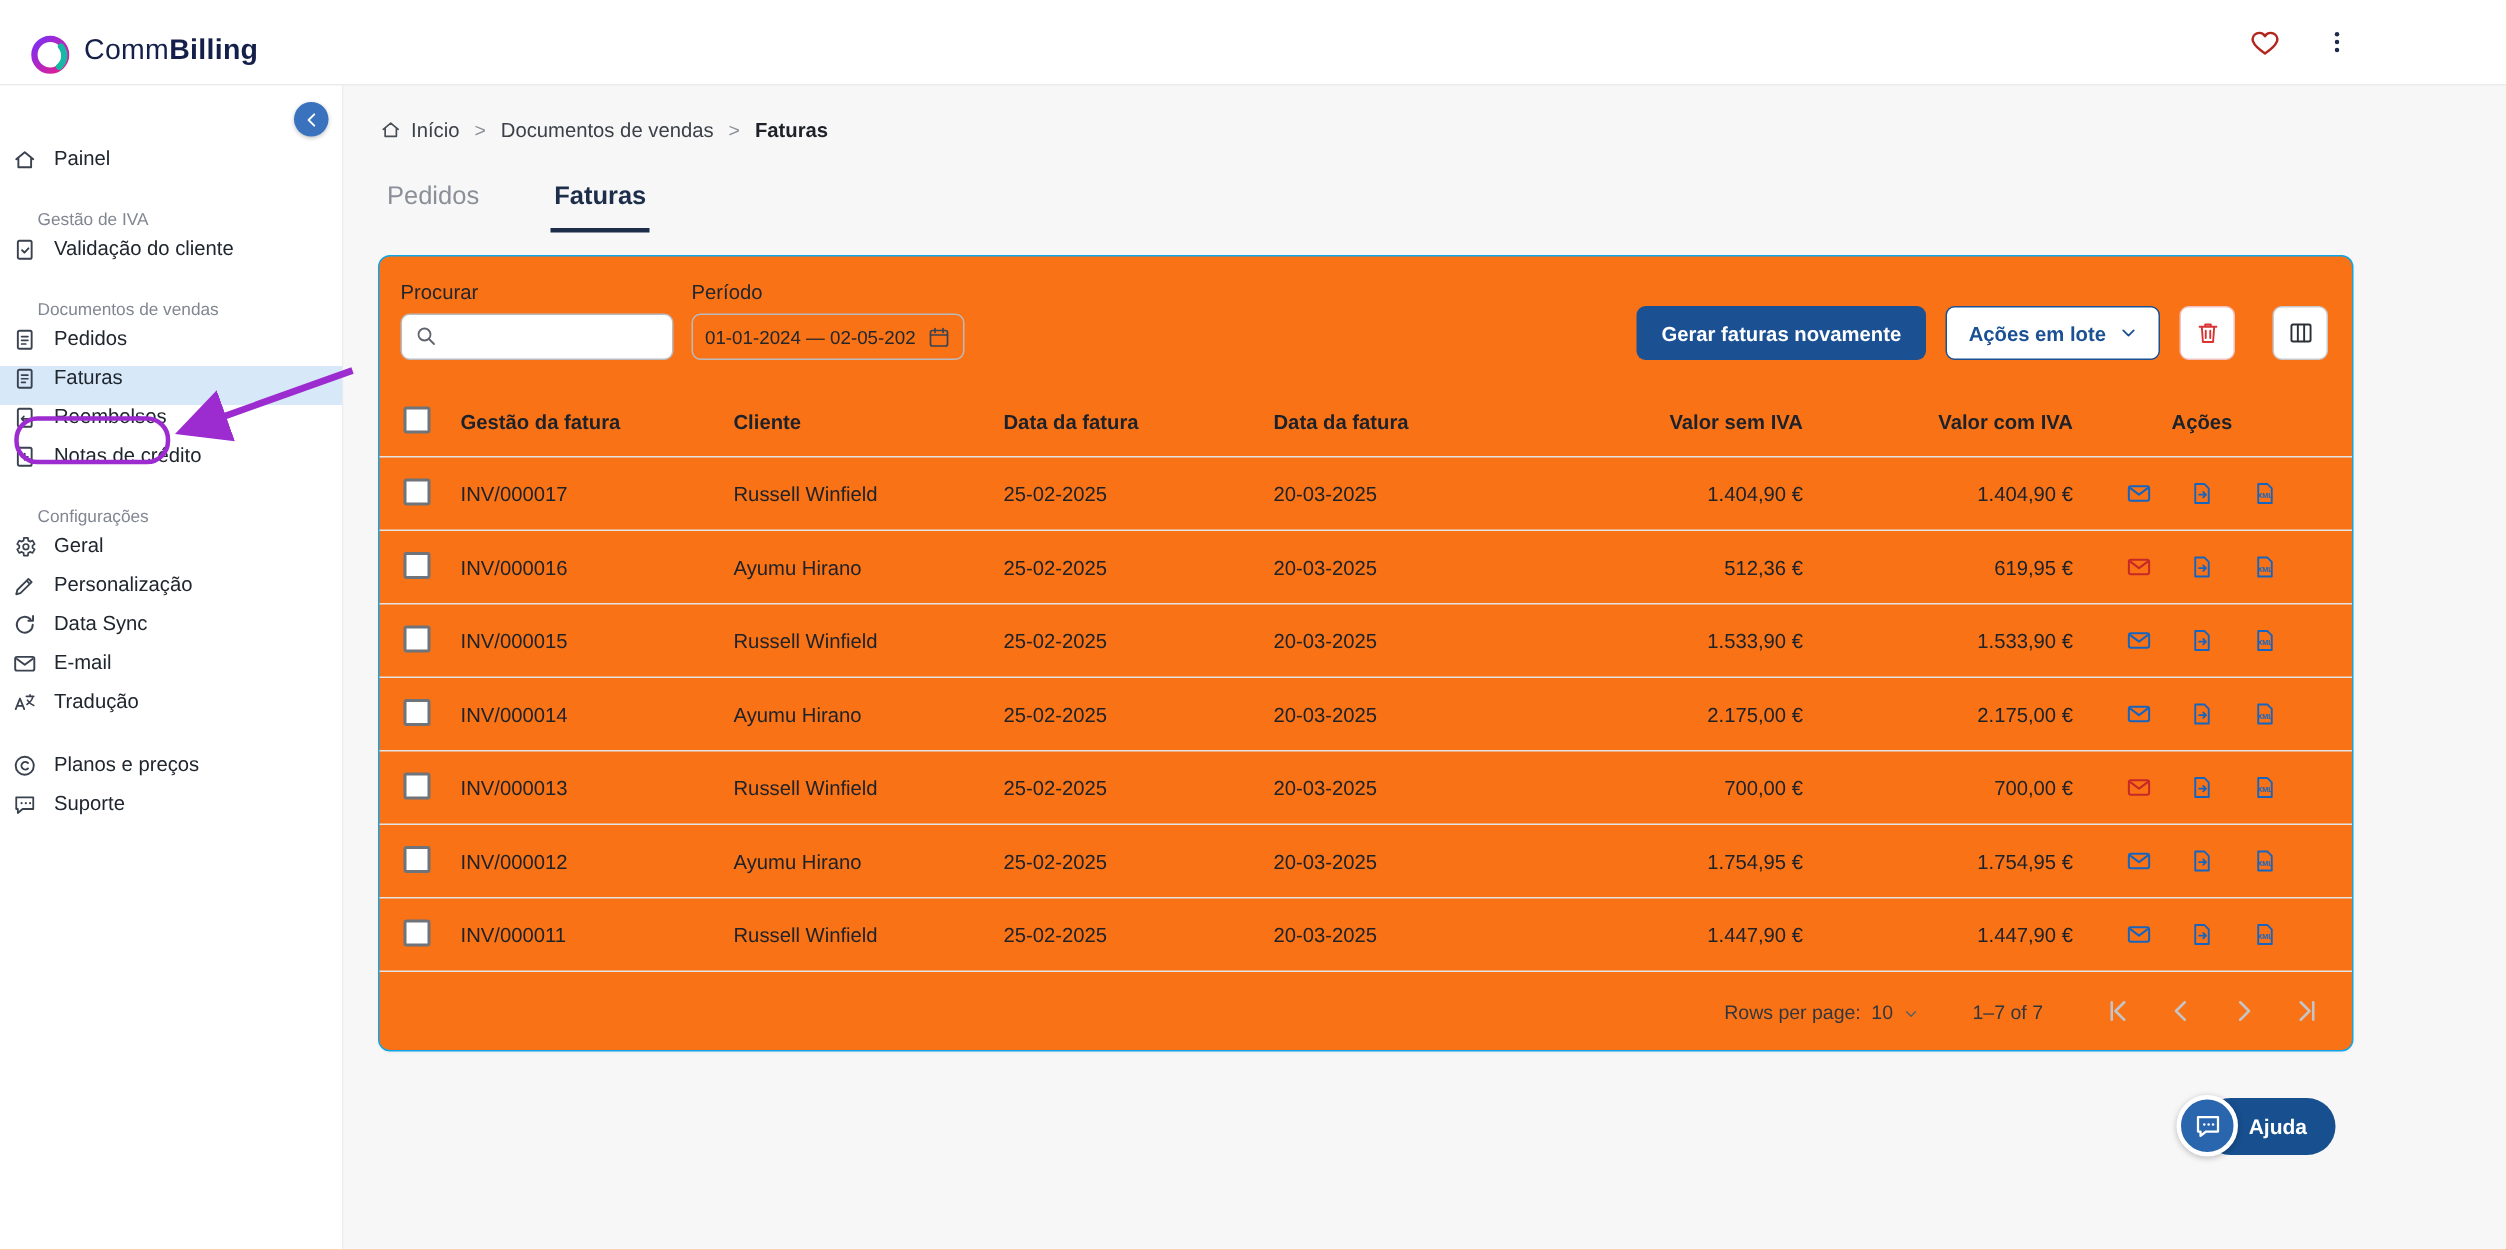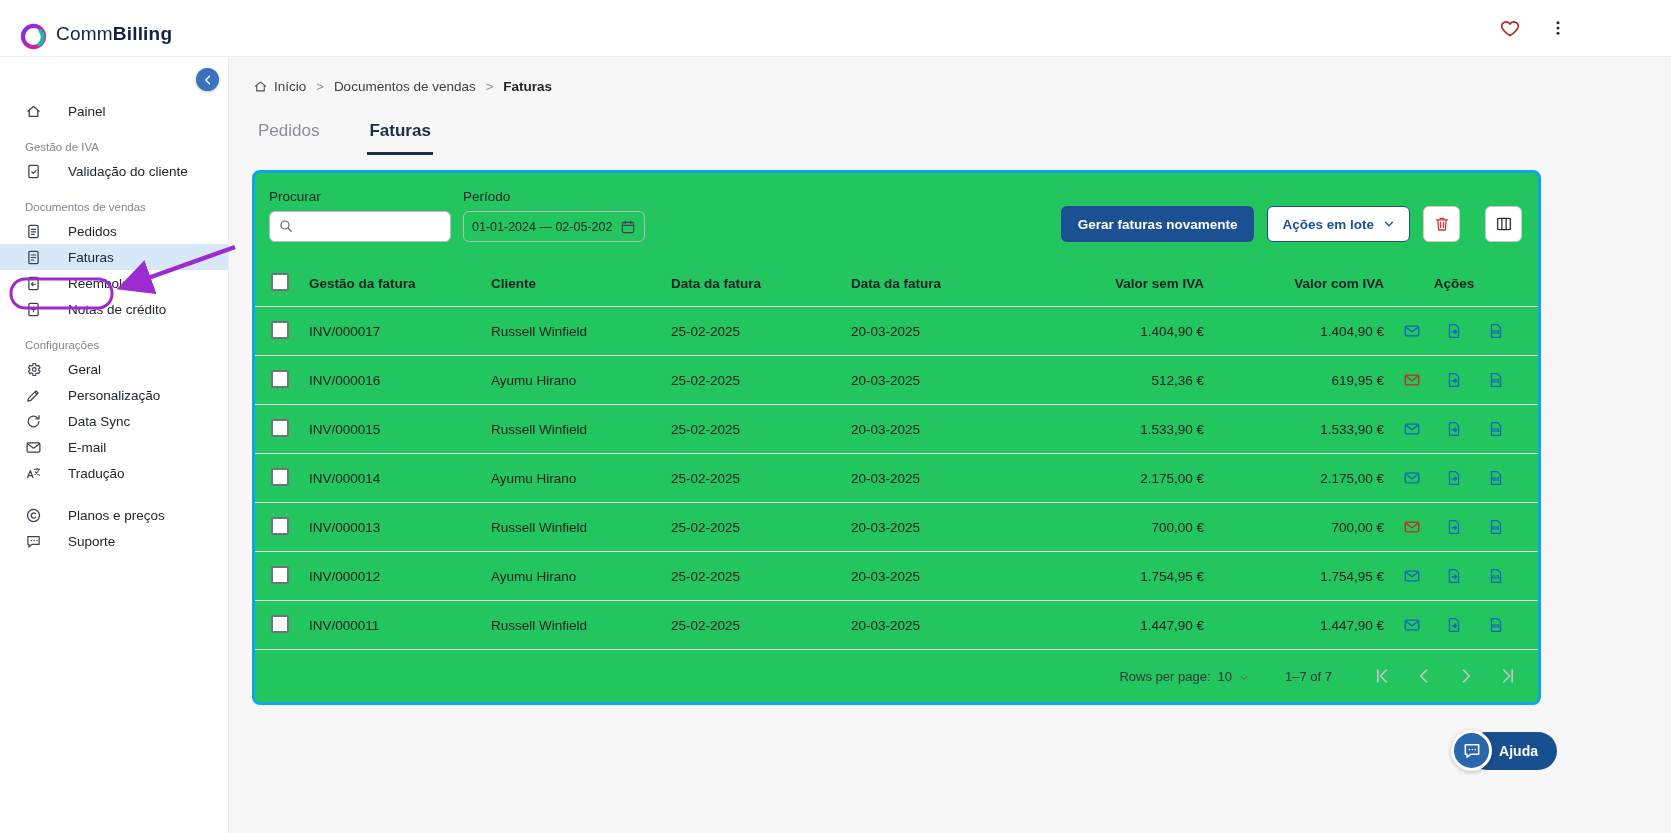--- a/index.html
+++ b/index.html
@@ -18,21 +18,21 @@
   .heart { width:22px; height:22px; color:#b3261e; display:inline-flex; cursor:pointer; }
   .kebab { width:18px; height:20px; color:#1c2b4a; display:inline-flex; cursor:pointer; }
 
   
   .sidebar { position:absolute; top:56px; left:0; bottom:0; width:229px; background:#fff;
              border-right:1px solid #ececee; padding-top:42px; z-index:4; }
   .collapse-btn { position:absolute; top:12px; right:9px; width:23px; height:23px; border-radius:50%;
                   background:#3a72bd; color:#fff; display:flex; align-items:center; justify-content:center;
                   cursor:pointer; box-shadow:0 1px 3px rgba(0,0,0,.25); }
   .collapse-btn svg { width:12px; height:12px; }
-  .side-item { display:flex; align-items:center; gap:26px; height:26px; padding-left:25px;
+  .side-item { display:flex; align-items:flex-start; gap:11px; height:26px; padding-left:8px;
                color:#20262e; font-size:13.5px; cursor:pointer; white-space:nowrap; }
   .side-item.selected { background:#d7e9f9; }
   .sicon { width:17px; height:17px; color:#3a4250; display:inline-flex; flex:0 0 auto; }
   .sicon svg { width:100%; height:100%; }
   .side-group-label { margin:17px 0 5px; padding-left:25px; font-size:11.5px; color:#818691; }
   .side-gap { height:16px; }
 
   
   .main { position:absolute; top:56px; left:229px; right:0; bottom:0; background:#f7f7f8; }
   .breadcrumb { display:flex; align-items:center; gap:10px; padding:23px 0 0 24px;
@@ -40,22 +40,22 @@
   .breadcrumb .crumb-home { display:flex; align-items:center; gap:6px; cursor:pointer; }
   .breadcrumb .home-ic { width:15px; height:15px; color:#4a4f57; display:inline-flex; }
   .breadcrumb .sep { color:#8a8f98; font-size:13px; }
   .breadcrumb .current { font-weight:700; color:#1e2228; }
 
   .tabs { display:flex; gap:46px; margin:27px 0 0 27px; }
   .tab { font-size:17px; color:#8a8f98; padding:0 2px 11px; cursor:pointer; }
   .tab.active { color:#1c2e4a; font-weight:600; border-bottom:3px solid #1c2e4a; }
 
   
-  .card { position:absolute; left:23px; right:130px; top:114px; background:#22c55e;
-          border:3px solid #0ea5e9; border-radius:8px; box-shadow:0 1px 2px rgba(0,0,0,.04); }
+  .card { position:absolute; left:23px; right:102px; top:114px; background:#f97316;
+          border:1px solid #0ea5e9; border-radius:8px; box-shadow:0 1px 2px rgba(0,0,0,.04); }
 
   .filter-row { display:flex; align-items:flex-end; padding:16px 16px 18px 14px; gap:12px; }
   .field { display:flex; flex-direction:column; gap:7px; }
   .field .flabel { font-size:13.5px; color:#23262b; }
   .search-wrap { position:relative; }
   .search-wrap .sico { position:absolute; left:9px; top:7px; width:16px; height:16px; color:#5f646c; }
   .search-input { width:182px; height:31px; border:1px solid #b9bbbf; border-radius:6px;
                   padding:0 8px 0 31px; font-size:13px; color:#23262b; outline:none;
                   font-family:"Liberation Sans", sans-serif; }
   .period-input { width:182px; height:31px; border:1px solid #b9bbbf; border-radius:6px;

